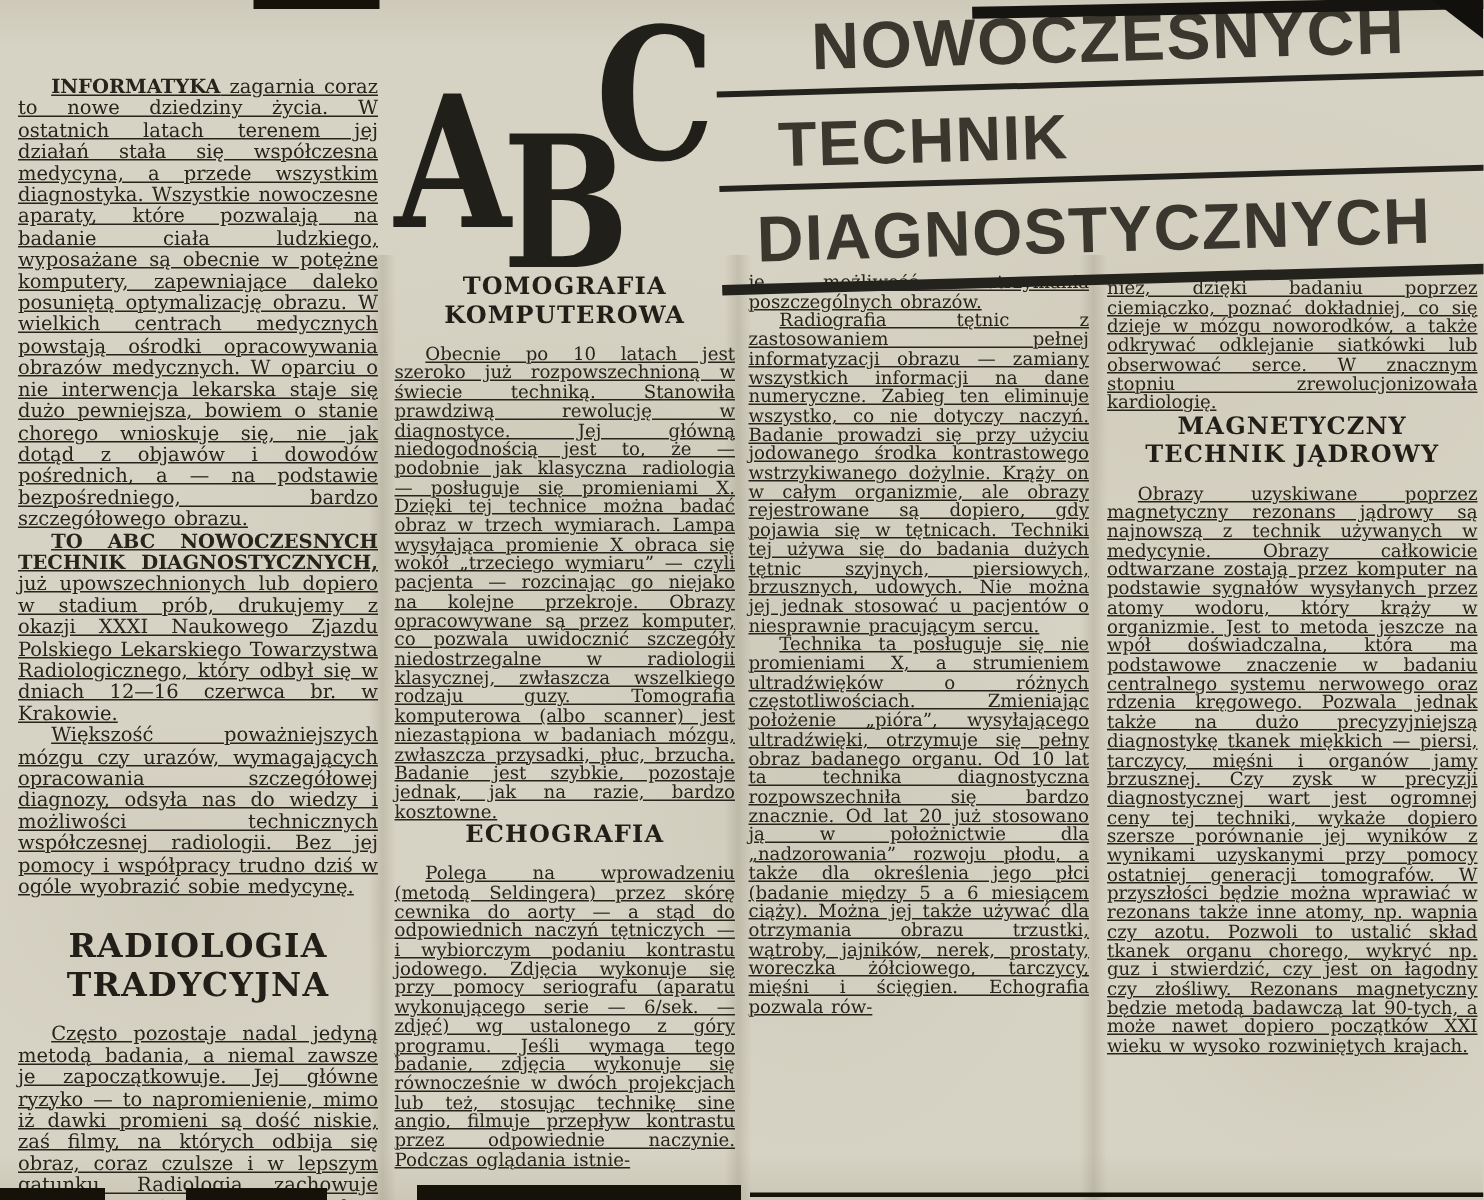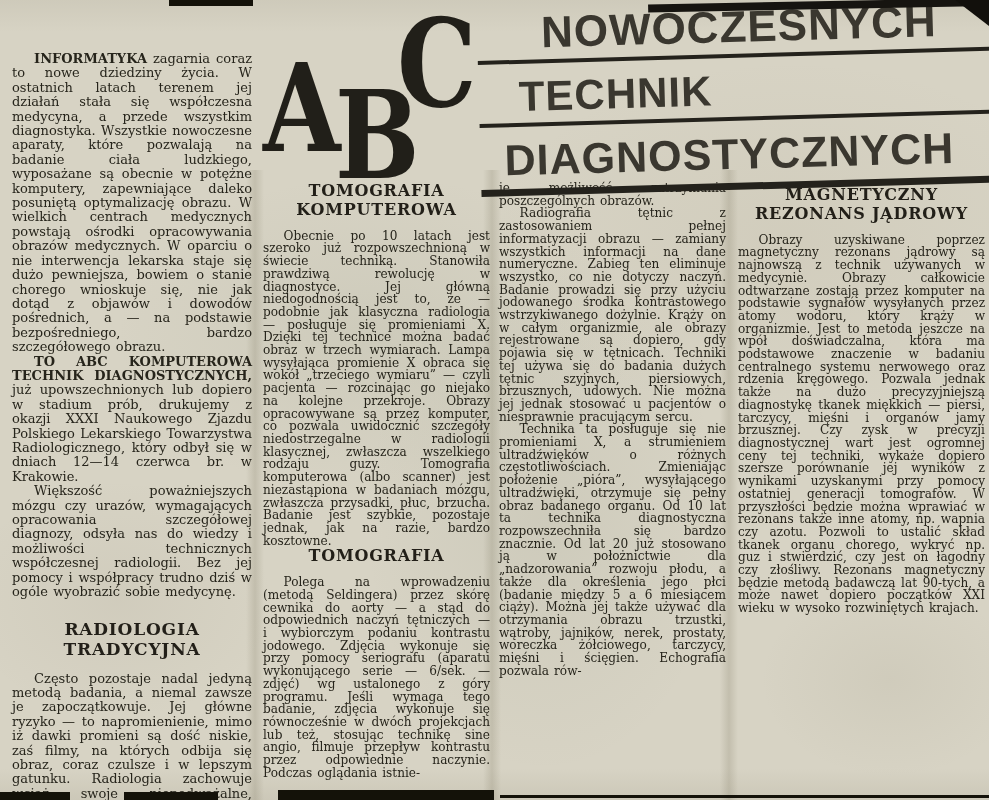--- a/index.html
+++ b/index.html
@@ -37,26 +37,26 @@
   #title-line-3{font-size:43px;padding-left:24px;margin-top:12px;}
   .t-rule{height:4px;background:#24221c;margin-top:5px;}
   #title-rule-3{height:7px;margin-top:7px;}
 
   
   .col{position:absolute;z-index:1;text-align:justify;color:#26241b;}
   #col-1{left:12px;top:52px;width:240px;font-size:13px;line-height:14.4px;}
   #col-2{left:263px;top:180px;width:227px;font-size:12.1px;line-height:12.7px;}
   #col-3{left:499px;top:182px;width:227px;font-size:12.1px;line-height:12.7px;}
   #col-4{left:738px;top:186px;width:247px;font-size:12.1px;line-height:12.7px;}
-  .col p{margin:0;text-indent:1.7em;word-spacing:1.2px;}
+  .col p{margin:0;text-indent:1.7em;word-spacing:1.2px;text-decoration:underline;}
   .col p.cont{text-indent:0;}
   .col .lead{font-weight:bold;}
   .col h2{font-family:"DejaVu Serif",serif;font-weight:bold;text-align:center;
     font-size:16px;letter-spacing:0.8px;line-height:1.18;margin:0 0 10px;color:#221f18;}
-  #col-1 h2{font-size:17px;margin:20px 0 12px;}
+  #col-1 h2{font-size:22px;margin:20px 0 12px;}
   #col-2 h2:first-child{margin-top:2px;}
 
   
   .artifact{position:absolute;z-index:3;background:#141209;}
   #artifact-top-bar{left:169px;top:0;width:84px;height:6px;}
   #artifact-top-edge{left:648px;top:-2px;width:341px;height:8px;background:#161410;
     transform:rotate(-1.1deg);transform-origin:right top;}
   #artifact-corner{right:0;top:0;width:52px;height:26px;background:#12100c;
     clip-path:polygon(35% 0, 100% 0, 100% 100%);}
   #artifact-seg-1{left:0;top:792px;width:70px;height:8px;}
@@ -80,41 +80,42 @@
   <div class="t-line" id="title-line-1">NOWOCZESNYCH</div>
   <div class="t-rule" id="title-rule-1"></div>
   <div class="t-line" id="title-line-2">TECHNIK</div>
   <div class="t-rule" id="title-rule-2"></div>
   <div class="t-line" id="title-line-3">DIAGNOSTYCZNYCH</div>
   <div class="t-rule" id="title-rule-3"></div>
 </div>
 
 <div class="col" id="col-1">
   <p><span class="lead">INFORMATYKA</span><span> zagarnia coraz to nowe dziedziny życia. W ostatnich latach terenem jej działań stała się współczesna medycyna, a przede wszystkim diagnostyka. Wszystkie nowoczesne aparaty, które pozwalają na badanie ciała ludzkiego, wyposażane są obecnie w potężne komputery, zapewniające daleko posuniętą optymalizację obrazu. W wielkich centrach medycznych powstają ośrodki opracowywania obrazów medycznych. W oparciu o nie interwencja lekarska staje się dużo pewniejsza, bowiem o stanie chorego wnioskuje się, nie jak dotąd z objawów i dowodów pośrednich, a — na podstawie bezpośredniego, bardzo szczegółowego obrazu.</span></p>
-  <p><span class="lead">TO ABC KOMPUTEROWA TECHNIK DIAGNOSTYCZNYCH,</span><span> już upowszechnionych lub dopiero w stadium prób, drukujemy z okazji XXXI Naukowego Zjazdu Polskiego Lekarskiego Towarzystwa Radiologicznego, który odbył się w dniach 12—14 czerwca br. w Krakowie.</span></p>
+  <p><span class="lead">TO ABC NOWOCZESNYCH TECHNIK DIAGNOSTYCZNYCH,</span><span> już upowszechnionych lub dopiero w stadium prób, drukujemy z okazji XXXI Naukowego Zjazdu Polskiego Lekarskiego Towarzystwa Radiologicznego, który odbył się w dniach 12—16 czerwca br. w Krakowie.</span></p>
   <p>Większość poważniejszych mózgu czy urazów, wymagających opracowania szczegółowej diagnozy, odsyła nas do wiedzy i możliwości technicznych współczesnej radiologii. Bez jej pomocy i współpracy trudno dziś w ogóle wyobrazić sobie medycynę.</p>
   <h2>RADIOLOGIA TRADYCYJNA</h2>
   <p>Często pozostaje nadal jedyną metodą badania, a niemal zawsze je zapoczątkowuje. Jej główne ryzyko — to napromienienie, mimo iż dawki promieni są dość niskie, zaś filmy, na których odbija się obraz, coraz czulsze i w lepszym gatunku. Radiologia zachowuje wciąż swoje niepodważalne, kluczowe znaczenie. Badań radiologicznych powinny jednak unikać kobiety w ciąży, zwłaszcza podczas jej pierwszych trzech miesięcy.</p>
 </div>
 
 <div class="col" id="col-2">
   <h2>TOMOGRAFIA KOMPUTEROWA</h2>
   <p>Obecnie po 10 latach jest szeroko już rozpowszechnioną w świecie techniką. Stanowiła prawdziwą rewolucję w diagnostyce. Jej główną niedogodnością jest to, że — podobnie jak klasyczna radiologia — posługuje się promieniami X. Dzięki tej technice można badać obraz w trzech wymiarach. Lampa wysyłająca promienie X obraca się wokół „trzeciego wymiaru” — czyli pacjenta — rozcinając go niejako na kolejne przekroje. Obrazy opracowywane są przez komputer, co pozwala uwidocznić szczegóły niedostrzegalne w radiologii klasycznej, zwłaszcza wszelkiego rodzaju guzy. Tomografia komputerowa (albo scanner) jest niezastąpiona w badaniach mózgu, zwłaszcza przysadki, płuc, brzucha. Badanie jest szybkie, pozostaje jednak, jak na razie, bardzo kosztowne.</p>
-  <h2>TOMOGRAFIA</h2>
+  <h2>ECHOGRAFIA</h2>
   <p>Polega na wprowadzeniu (metodą Seldingera) przez skórę cewnika do aorty — a stąd do odpowiednich naczyń tętniczych — i wybiorczym podaniu kontrastu jodowego. Zdjęcia wykonuje się przy pomocy seriografu (aparatu wykonującego serie — 6/sek. — zdjęć) wg ustalonego z góry programu. Jeśli wymaga tego badanie, zdjęcia wykonuje się równocześnie w dwóch projekcjach lub też, stosując technikę sine angio, filmuje przepływ kontrastu przez odpowiednie naczynie. Podczas oglądania istnie-</p>
 </div>
 
 <div class="col" id="col-3">
   <p class="cont">je możliwość zatrzymania poszczególnych obrazów.</p>
   <p>Radiografia tętnic z zastosowaniem pełnej informatyzacji obrazu — zamiany wszystkich informacji na dane numeryczne. Zabieg ten eliminuje wszystko, co nie dotyczy naczyń. Badanie prowadzi się przy użyciu jodowanego środka kontrastowego wstrzykiwanego dożylnie. Krąży on w całym organizmie, ale obrazy rejestrowane są dopiero, gdy pojawia się w tętnicach. Techniki tej używa się do badania dużych tętnic szyjnych, piersiowych, brzusznych, udowych. Nie można jej jednak stosować u pacjentów o niesprawnie pracującym sercu.</p>
   <p>Technika ta posługuje się nie promieniami X, a strumieniem ultradźwięków o różnych częstotliwościach. Zmieniając położenie „pióra”, wysyłającego ultradźwięki, otrzymuje się pełny obraz badanego organu. Od 10 lat ta technika diagnostyczna rozpowszechniła się bardzo znacznie. Od lat 20 już stosowano ją w położnictwie dla „nadzorowania” rozwoju płodu, a także dla określenia jego płci (badanie między 5 a 6 miesiącem ciąży). Można jej także używać dla otrzymania obrazu trzustki, wątroby, jajników, nerek, prostaty, woreczka żółciowego, tarczycy, mięśni i ścięgien. Echografia pozwala rów-</p>
 </div>
 
 <div class="col" id="col-4">
-  <h2>MAGNETYCZNY REZONANS JĄDROWY</h2>
+  <p class="cont">nież, dzięki badaniu poprzez ciemiączko, poznać dokładniej, co się dzieje w mózgu noworodków, a także odkrywać odklejanie siatkówki lub obserwować serce. W znacznym stopniu zrewolucjonizowała kardiologię.</p>
+  <h2>MAGNETYCZNY TECHNIK JĄDROWY</h2>
   <p>Obrazy uzyskiwane poprzez magnetyczny rezonans jądrowy są najnowszą z technik używanych w medycynie. Obrazy całkowicie odtwarzane zostają przez komputer na podstawie sygnałów wysyłanych przez atomy wodoru, który krąży w organizmie. Jest to metoda jeszcze na wpół doświadczalna, która ma podstawowe znaczenie w badaniu centralnego systemu nerwowego oraz rdzenia kręgowego. Pozwala jednak także na dużo precyzyjniejszą diagnostykę tkanek miękkich — piersi, tarczycy, mięśni i organów jamy brzusznej. Czy zysk w precyzji diagnostycznej wart jest ogromnej ceny tej techniki, wykaże dopiero szersze porównanie jej wyników z wynikami uzyskanymi przy pomocy ostatniej generacji tomografów. W przyszłości będzie można wprawiać w rezonans także inne atomy, np. wapnia czy azotu. Pozwoli to ustalić skład tkanek organu chorego, wykryć np. guz i stwierdzić, czy jest on łagodny czy złośliwy. Rezonans magnetyczny będzie metodą badawczą lat 90-tych, a może nawet dopiero początków XXI wieku w wysoko rozwiniętych krajach.</p>
 </div>
 
 <div class="artifact" id="artifact-top-bar"></div>
 <div class="artifact" id="artifact-top-edge"></div>
 <div class="artifact" id="artifact-corner"></div>
 <div class="artifact" id="artifact-seg-1"></div>
 <div class="artifact" id="artifact-seg-2"></div>
 <div class="artifact" id="artifact-seg-3"></div>
 <div class="artifact" id="artifact-thin-rule"></div>

